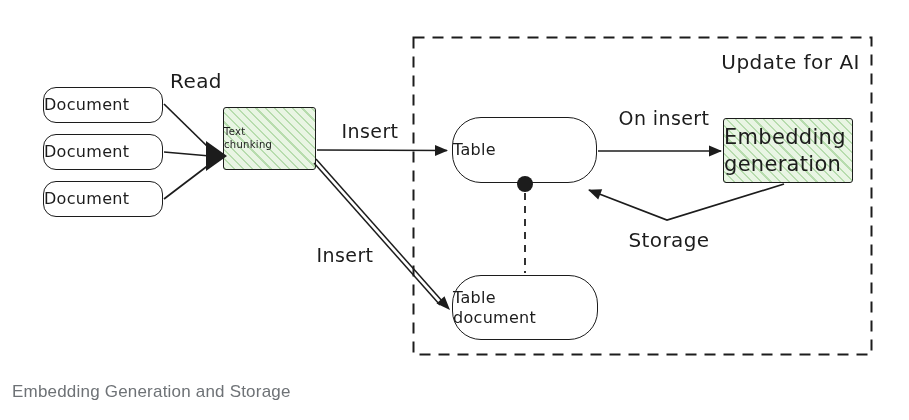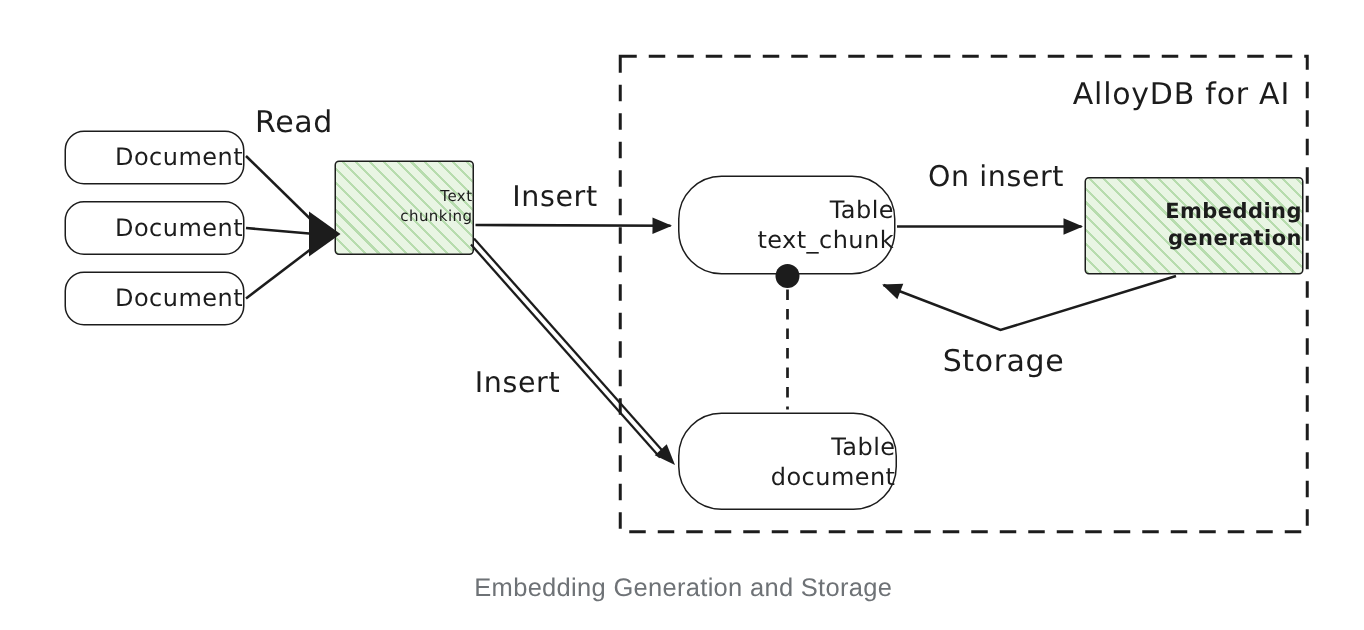--- a/index.html
+++ b/index.html
@@ -18,21 +18,21 @@
     font-family:"DejaVu Sans", sans-serif;
     color:var(--ink);
     overflow:hidden;
   }
   .node{
     position:absolute;
     border:1.8px solid var(--ink);
     background:#fff;
     display:flex;
     flex-direction:column;
-    align-items:flex-end;
+    align-items:flex-start;
     justify-content:center;
     text-align:center;
     line-height:1.25;
     font-size:16px;
     letter-spacing:.3px;
   }
   .rounded{border-radius:29px;}
   .doc{
     left:43px;width:120px;height:36px;
     border-radius:13px;
@@ -54,22 +54,22 @@
     transform:translate(-50%,-50%);
   }
   .container-label{
     position:absolute;
     font-size:20px;
     letter-spacing:.5px;
     white-space:nowrap;
   }
   .caption{
     position:absolute;
-    left:2px;right:0;top:382px;
-    text-align:center;
+    left:12px;right:0;top:382px;
+    text-align:left;
     font-family:"Liberation Sans", sans-serif;
     font-size:17px;
     color:var(--caption-gray);
     letter-spacing:.2px;
   }
   svg.overlay{
     position:absolute;left:0;top:0;
     pointer-events:none;
   }
 </style>
@@ -86,28 +86,27 @@
   </div>
   <div class="node doc" style="top:181px">
     <span>Document</span>
   </div>
 
   <div class="node hatch" style="left:223px;top:107px;width:93px;height:63px;font-size:10px;">
     <span>Text</span>
     <span>chunking</span>
   </div>
 
-  <div class="container-label" style="left:702px;top:50px;width:158px;text-align:right;">AlloyDB for AI</div>
+  <div class="container-label" style="left:702px;top:50px;width:158px;text-align:right;">Update for AI</div>
 
   <div class="node rounded" style="left:452px;top:117px;width:145px;height:66px;">
     <span>Table</span>
-    <span>text_chunk</span>
   </div>
 
-  <div class="node hatch" style="left:723px;top:118px;width:146px;height:65px;font-size:14px;font-weight:bold;">
+  <div class="node hatch" style="left:723px;top:118px;width:130px;height:65px;font-size:21px;">
     <span>Embedding</span>
     <span>generation</span>
   </div>
 
   <div class="node rounded" style="left:452px;top:275px;width:146px;height:65px;">
     <span>Table</span>
     <span>document</span>
   </div>
 
   <div class="edge-label" style="left:196px;top:81px;font-size:20px;">Read</div>

